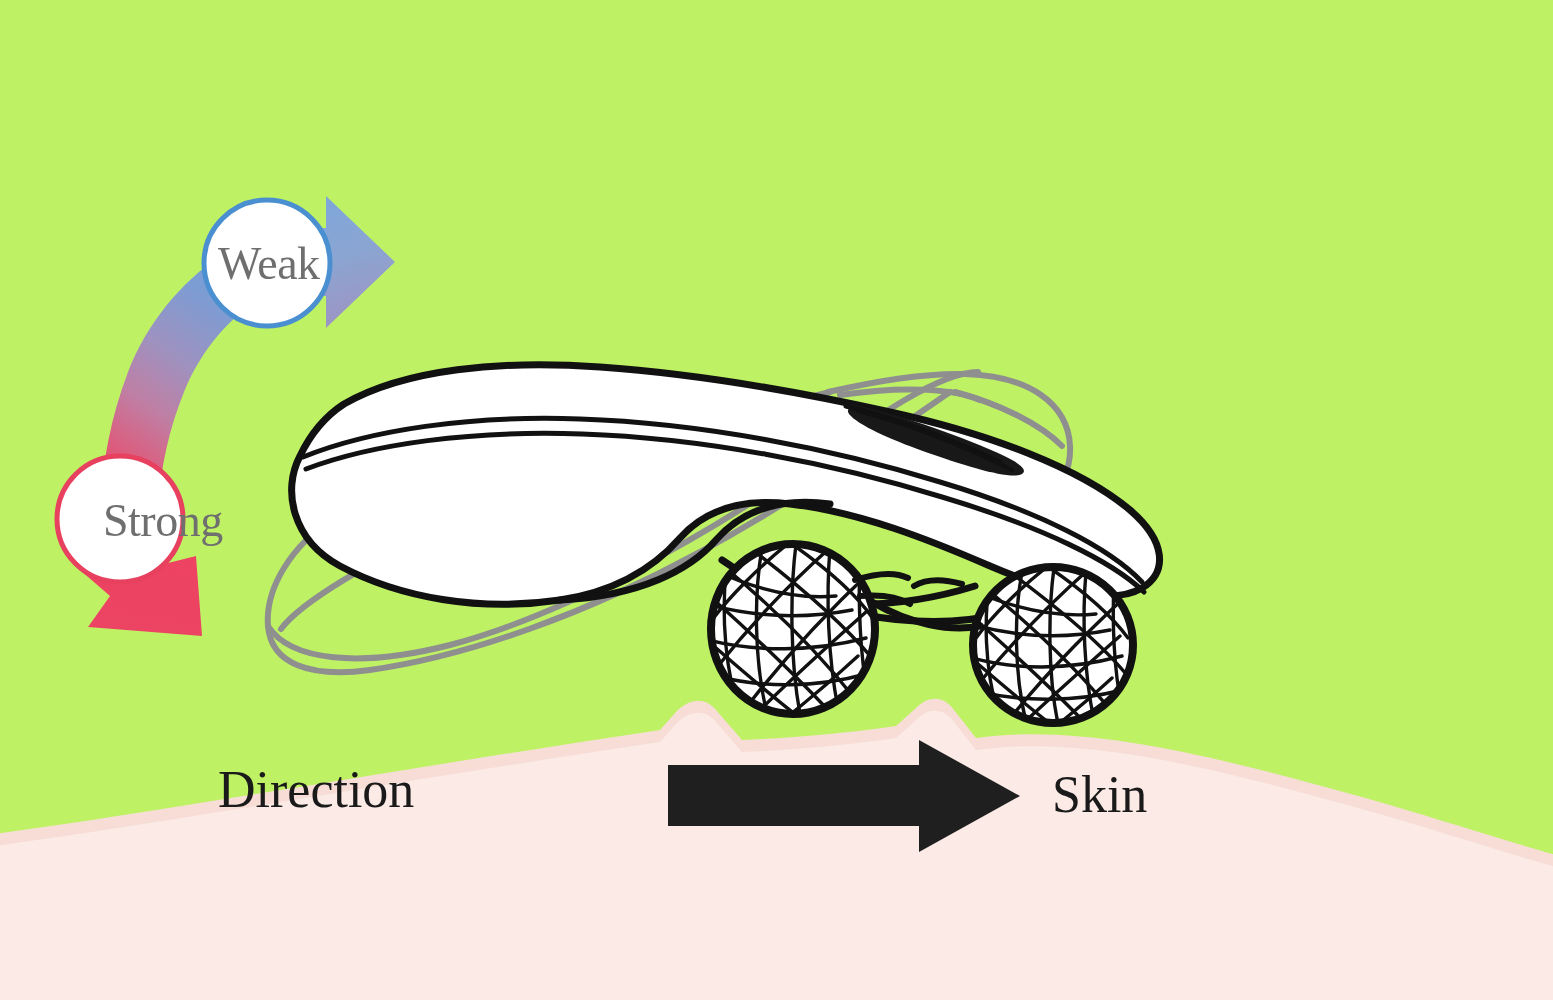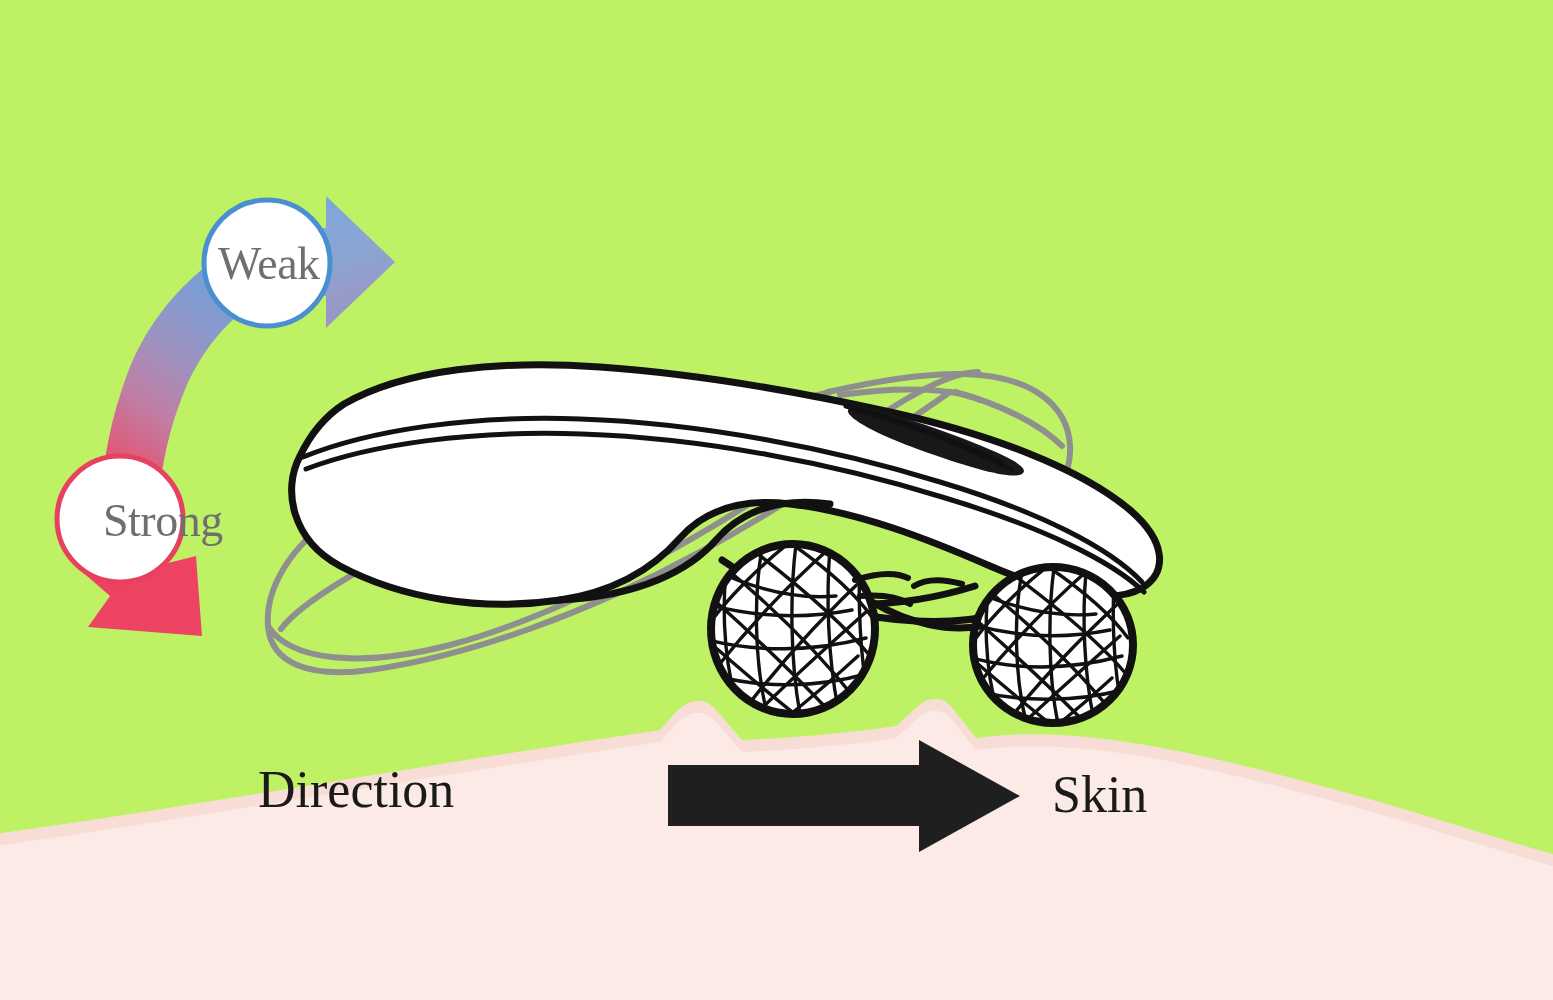--- a/index.html
+++ b/index.html
@@ -275,18 +275,18 @@
              L 1020 796
              L 919 852
              L 919 826
              L 668 826 Z" fill="#1f1f1f"></path>
   </svg>
 
   <div class="txt label-weak" style="left:218px; top:237px;">Weak</div>
 
   <div class="txt label-strong" style="left:67px; top:494px;margin-left:36px;">Strong</div>
 
-  <div class="txt label-direction" style="left:218px; top:753px;margin-left:40px;">Direction</div>
+  <div class="txt label-direction" style="left:218px; top:753px;">Direction</div>
 
 
   <div class="txt label-skin" style="left:1052px; top:765px;">Skin</div>
 
 </div>
 
 </body></html>

